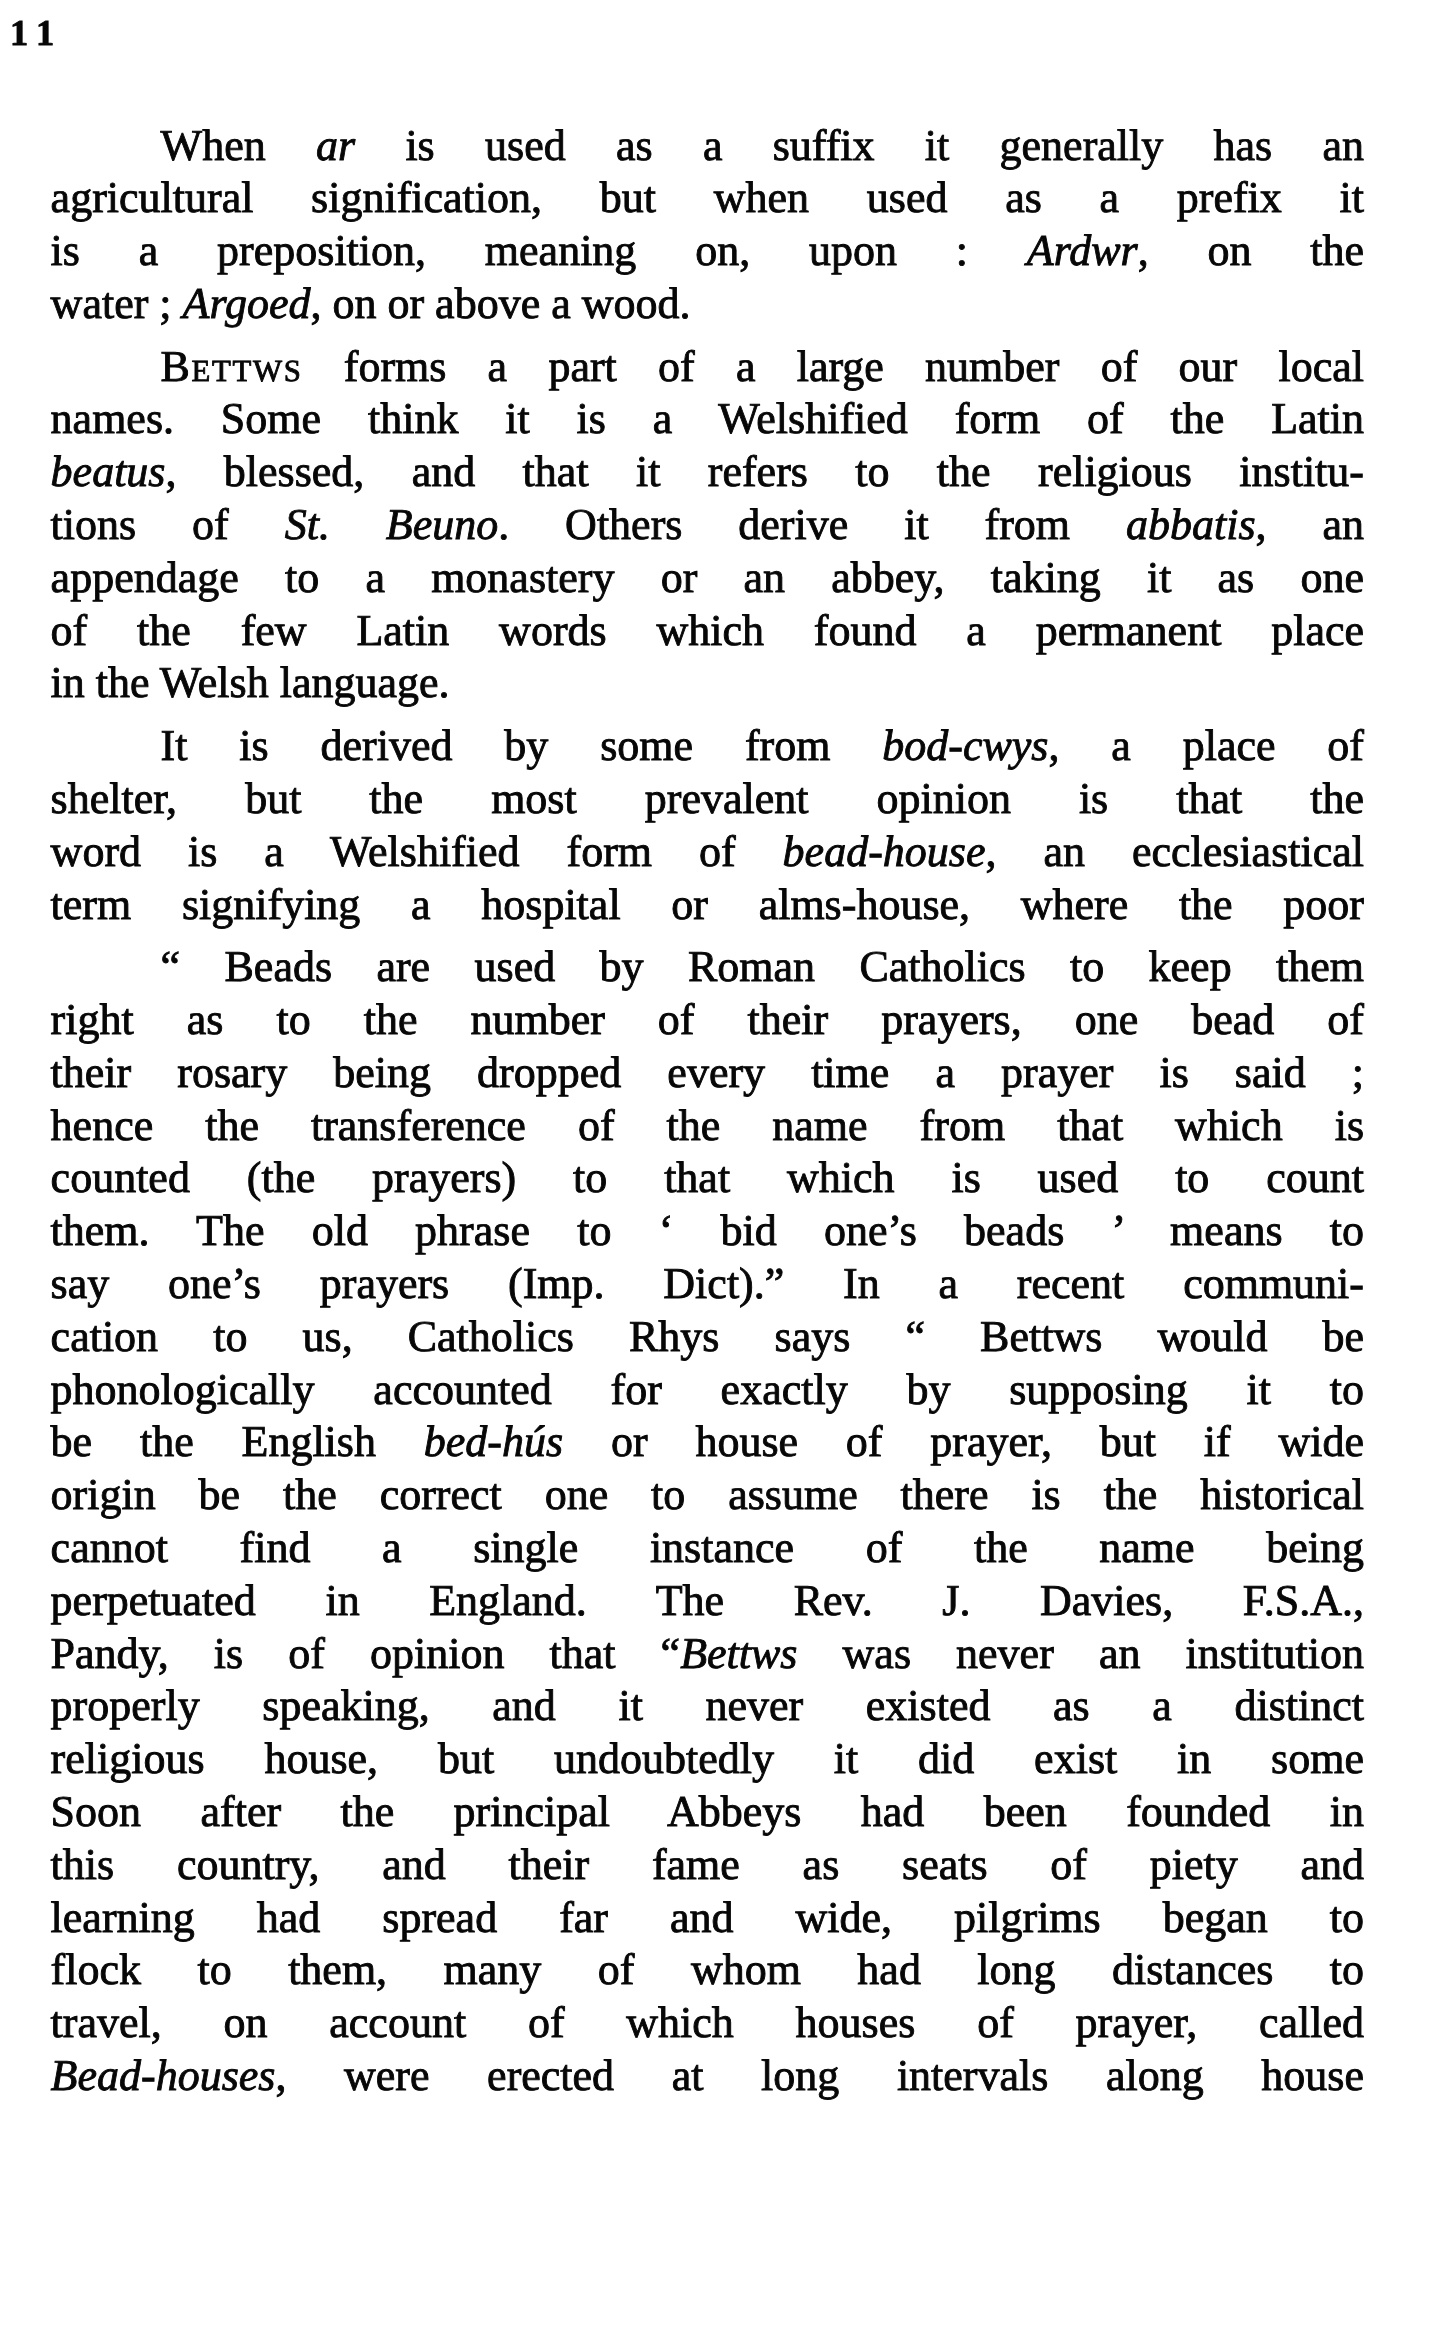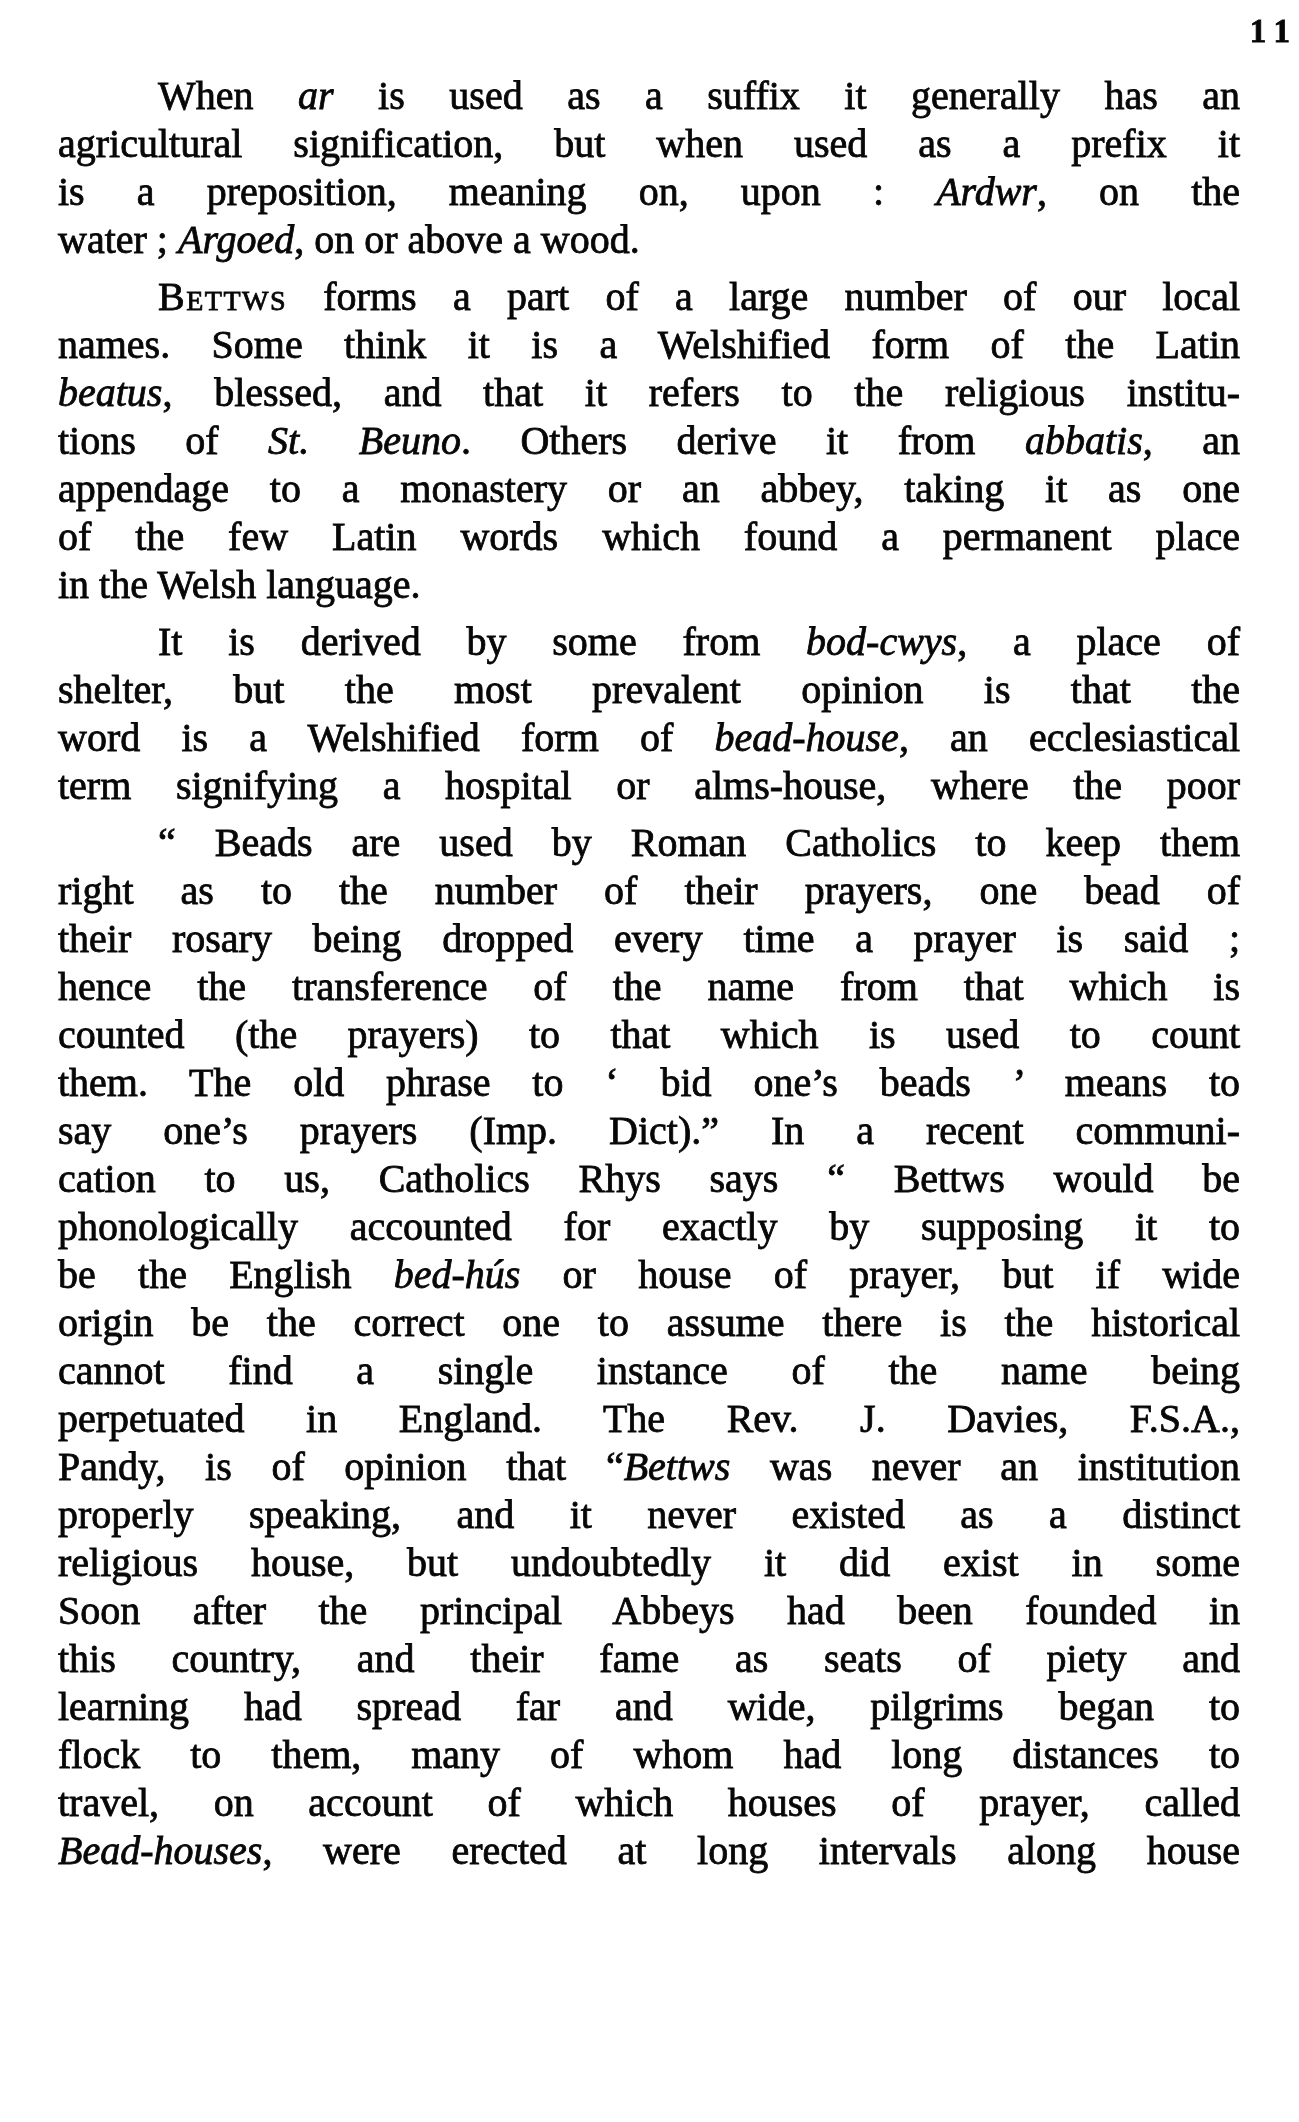--- a/index.html
+++ b/index.html
@@ -17,30 +17,30 @@
     color: var(--ink);
     overflow: hidden;
     font-family: "Liberation Serif", "DejaVu Serif", serif;
     font-size: 40px;
     line-height: 48px;
     -webkit-text-stroke: 0.8px currentColor;
   }
   .folio {
     margin-top: 14px;
     height: 34px;
-    text-align: right;
+    text-align: left;
     font-size: 33px;
     line-height: 34px;
     font-weight: bold;
     letter-spacing: 9px;
     text-indent: 9px; 
   }
   .body-text-block {
-    margin-top: 24px;
-    padding: 0 59px 0 58px;
+    margin-top: 60px;
+    padding: 0 59px 0 46px;
   }
   .paragraph + .paragraph { margin-top: 9px; }
   .line {
     text-align: justify;
     text-align-last: justify;
     white-space: normal;
   }
   .line.indent { text-indent: 100px; }
   .line.last { text-align-last: left; }
   .it { font-style: italic; }

